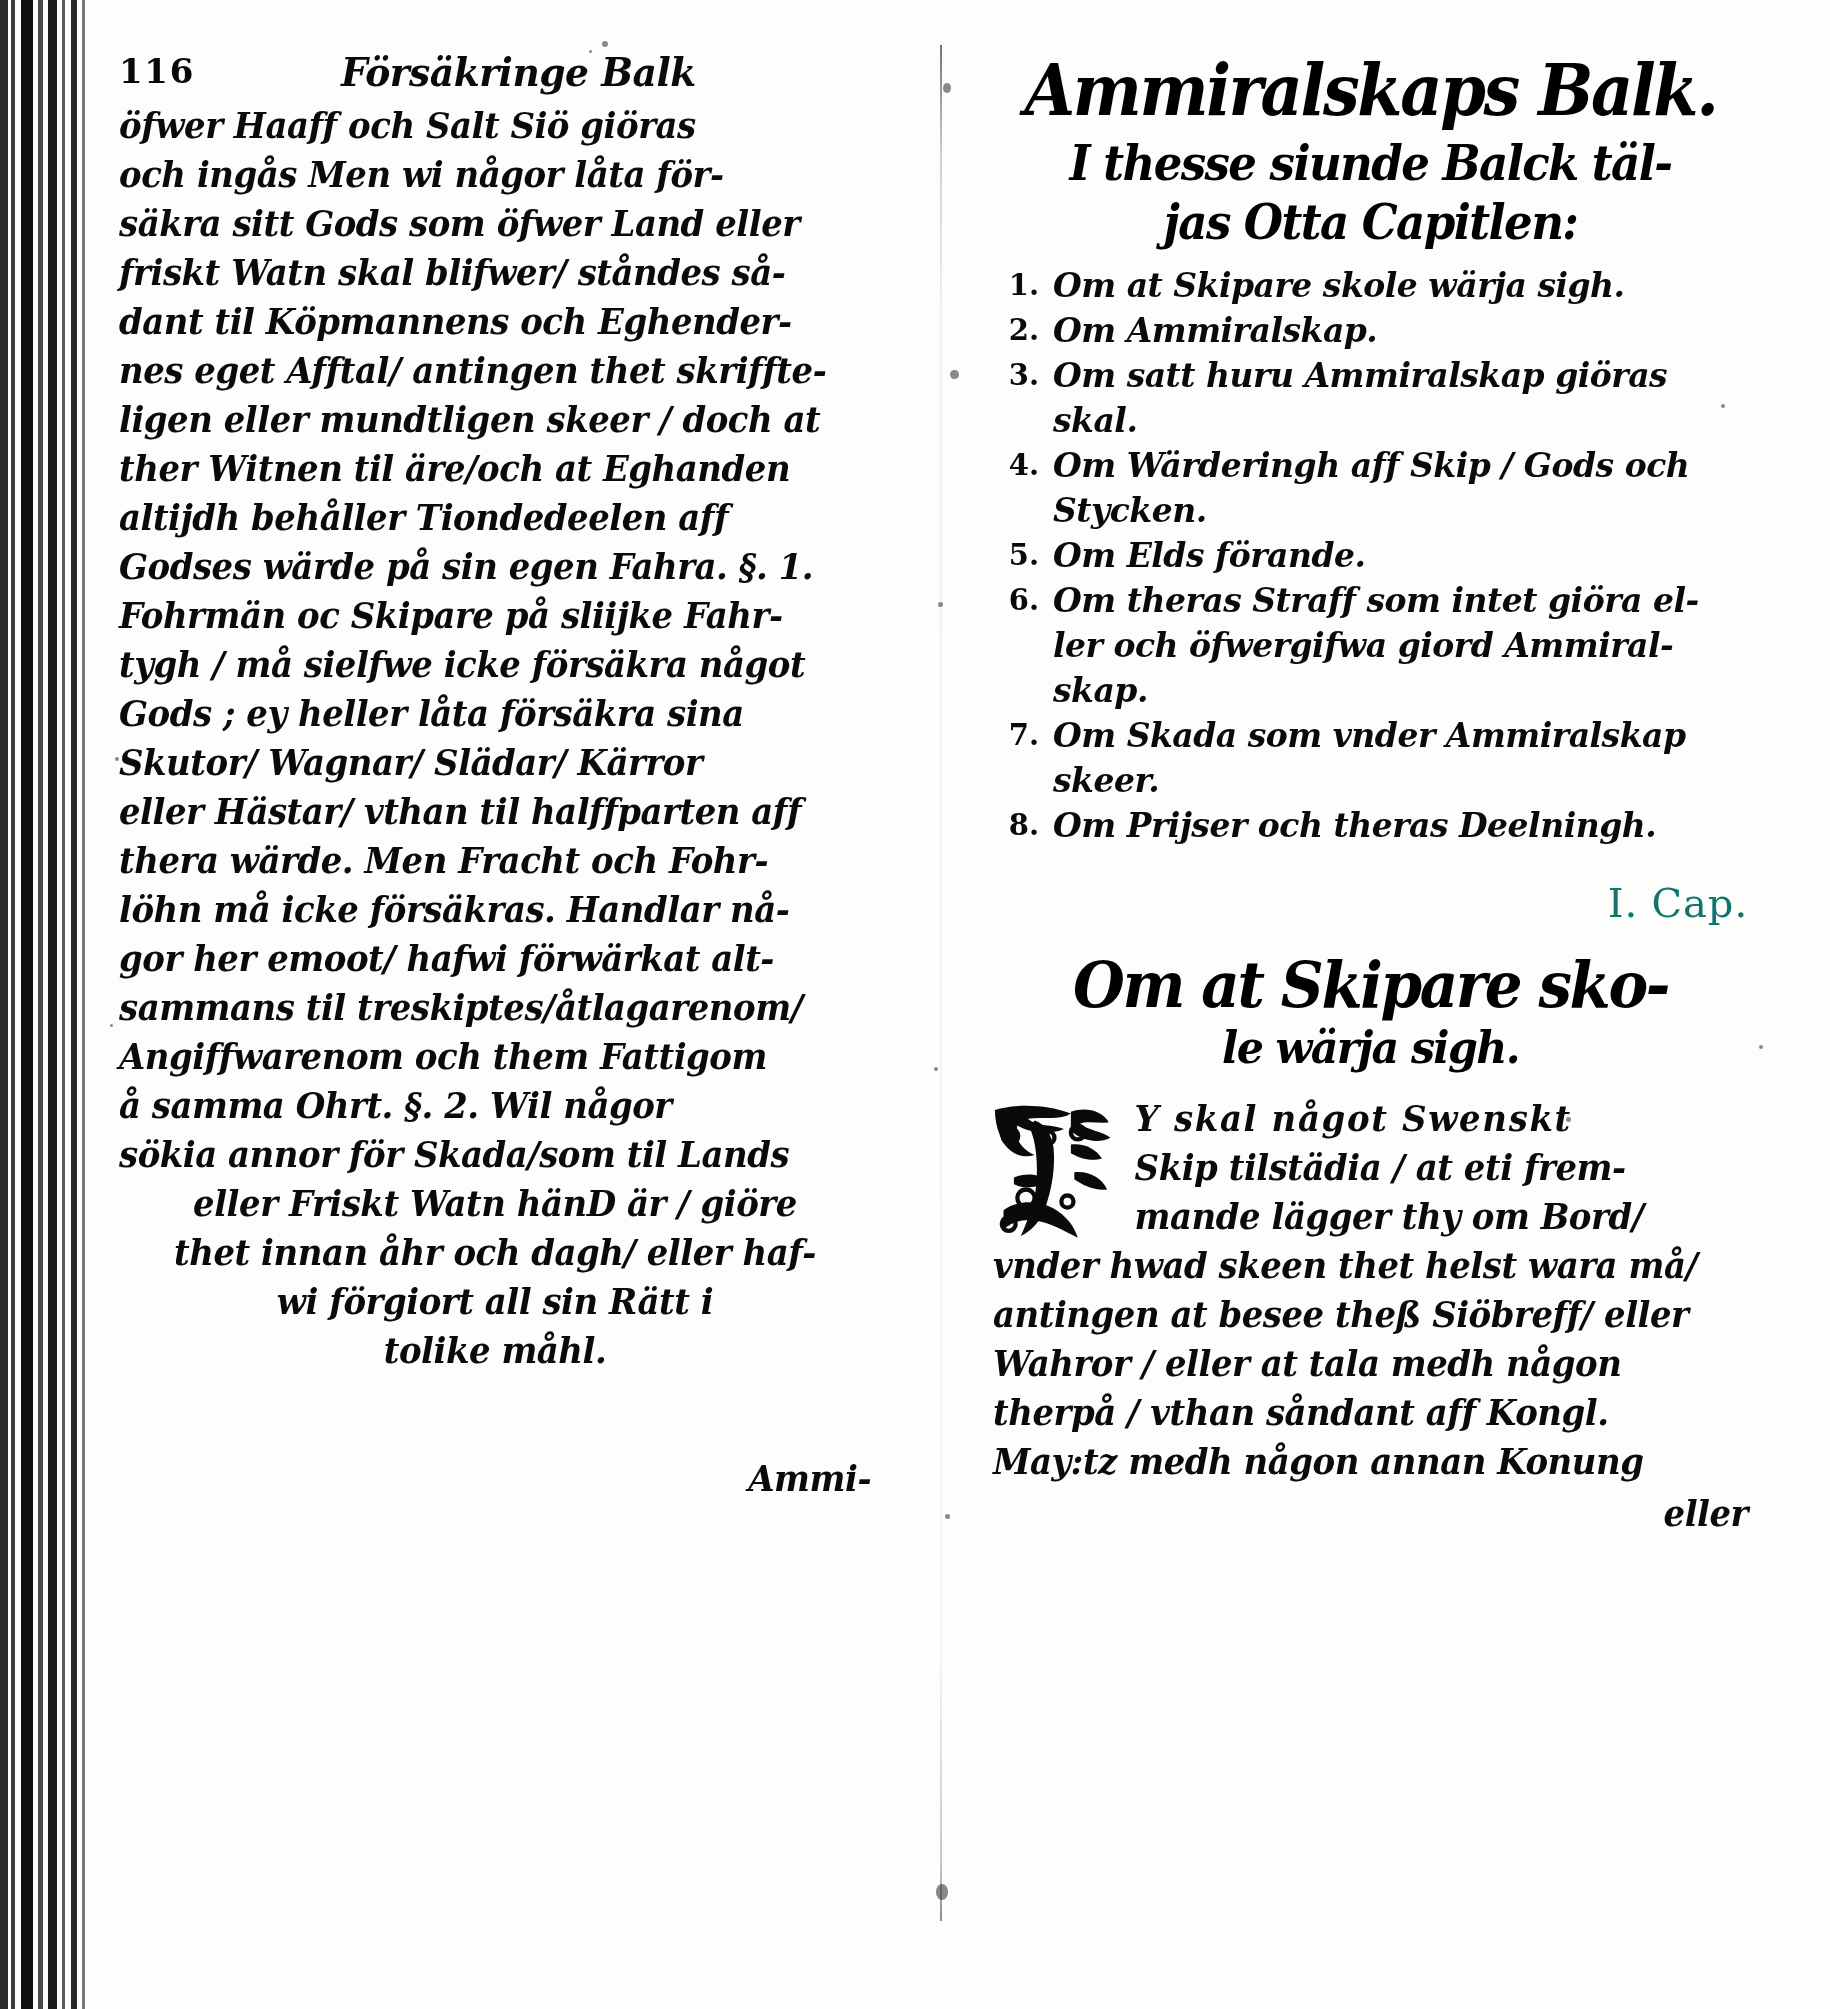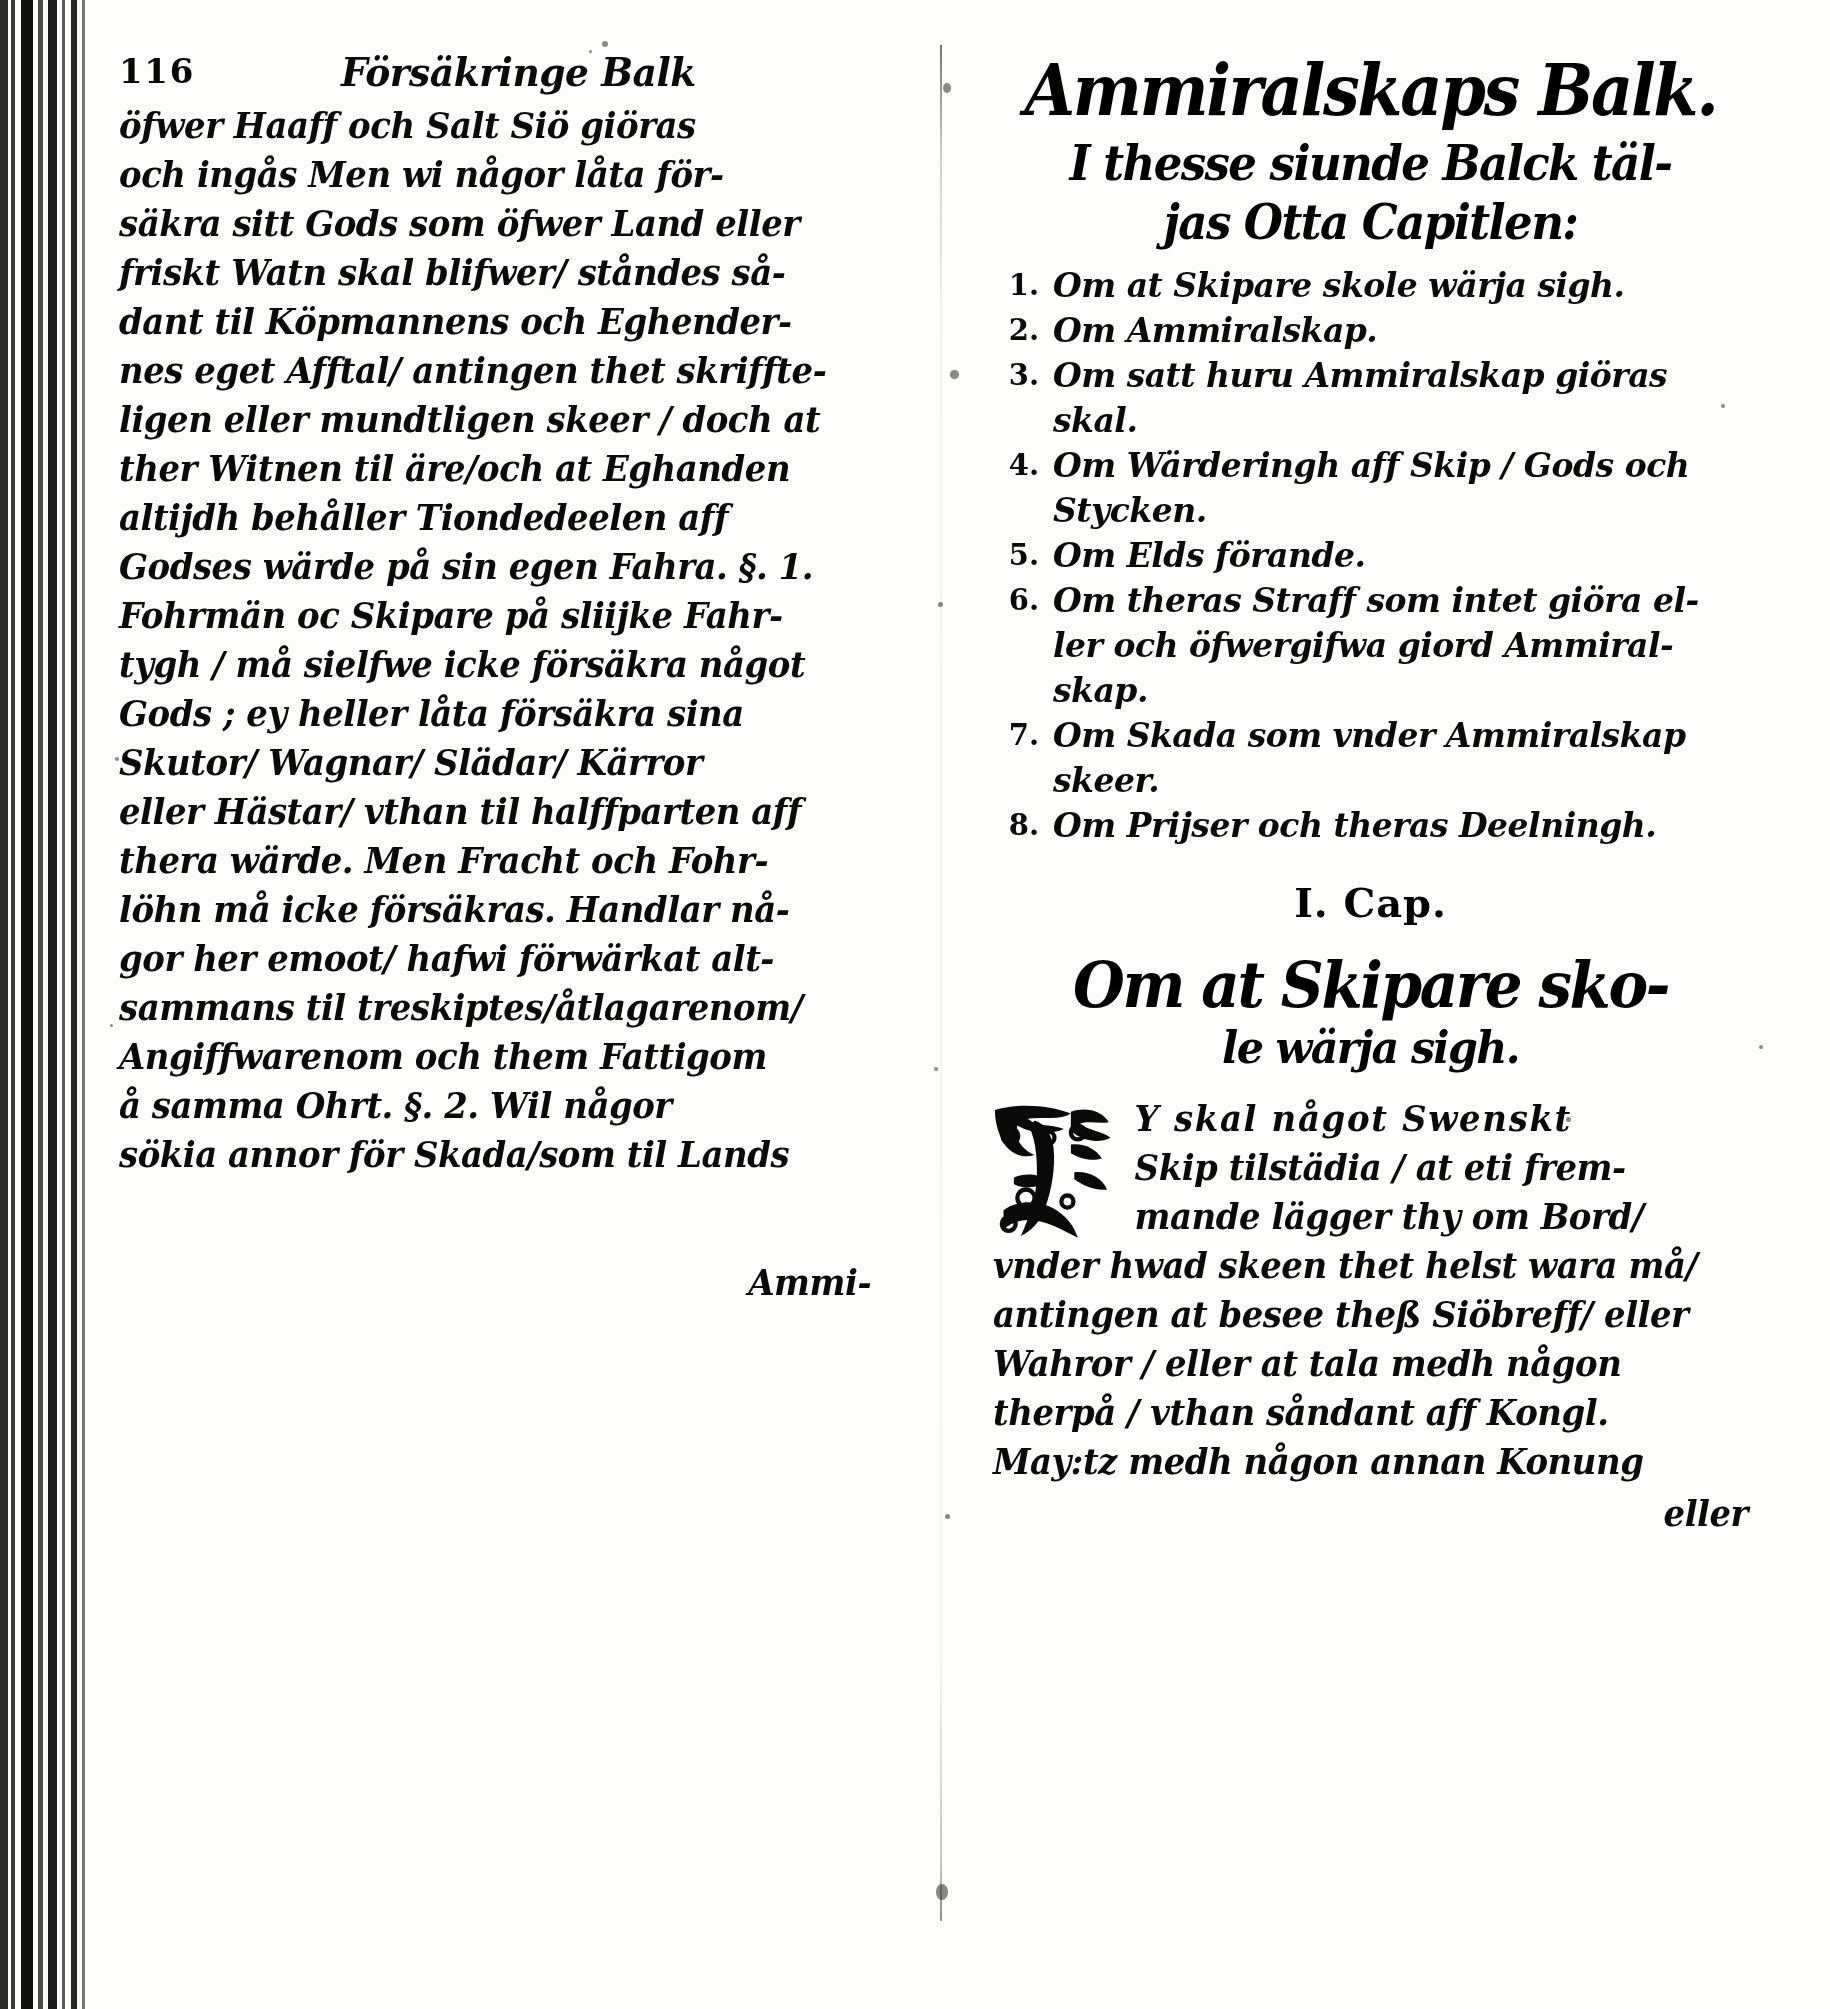--- a/index.html
+++ b/index.html
@@ -172,29 +172,29 @@
   }
   .toc-text {
     flex: 1;
     white-space: pre-line;
     transform: scaleX(.97);
     transform-origin: left top;
   }
 
   
   .cap-label {
-    text-align: center;
+    text-align: right;
     font-family: "DejaVu Serif", serif;
     font-style: normal;
-    font-weight: 700;
+    font-weight: 400;
     font-size: 40px;
     line-height: 52px;
     letter-spacing: 0.9px;
     margin-top: 29px;
-    color: #000000;
+    color: #0f766e;
   }
 
   
   .chap-head-1 {
     text-align: center;
     font-size: 64px;
     line-height: 72px;
     font-weight: 700;
     font-style: italic;
     letter-spacing: -2.6px;
@@ -310,20 +310,26 @@
           <div class="bodyline fraktur">eller Hästar/  vthan til halffparten aff</div>
           <div class="bodyline fraktur">thera wärde.  Men Fracht och Fohr‑</div>
           <div class="bodyline fraktur">löhn må icke försäkras.  Handlar nå‑</div>
           <div class="bodyline fraktur">gor her emoot/  hafwi förwärkat alt‑</div>
           <div class="bodyline fraktur">sammans til treskiptes/åtlagarenom/</div>
           <div class="bodyline fraktur">Angiffwarenom och  them Fattigom</div>
           <div class="bodyline fraktur">å samma Ohrt.  §. 2.  Wil någor</div>
           <div class="bodyline fraktur">sökia annor för Skada/som til Lands</div>
         </div>
 
+      <div class="verso-body-centered">
+          <div class="bodyline fraktur center">eller Friskt Watn hänD är /  giöre</div>
+          <div class="bodyline fraktur center">thet innan åhr och dagh/ eller haf‑</div>
+          <div class="bodyline fraktur center">wi förgiort all sin Rätt i</div>
+          <div class="bodyline fraktur center">tolike måhl.</div>
+        </div>
 
       <div style="height:83px"></div>
       <div class="catchword fraktur">Ammi-</div>
     </div>
 
     <div class="page page-recto">
 
 
       <div class="balk-title fraktur">Ammiralskaps Balk.</div>
 

